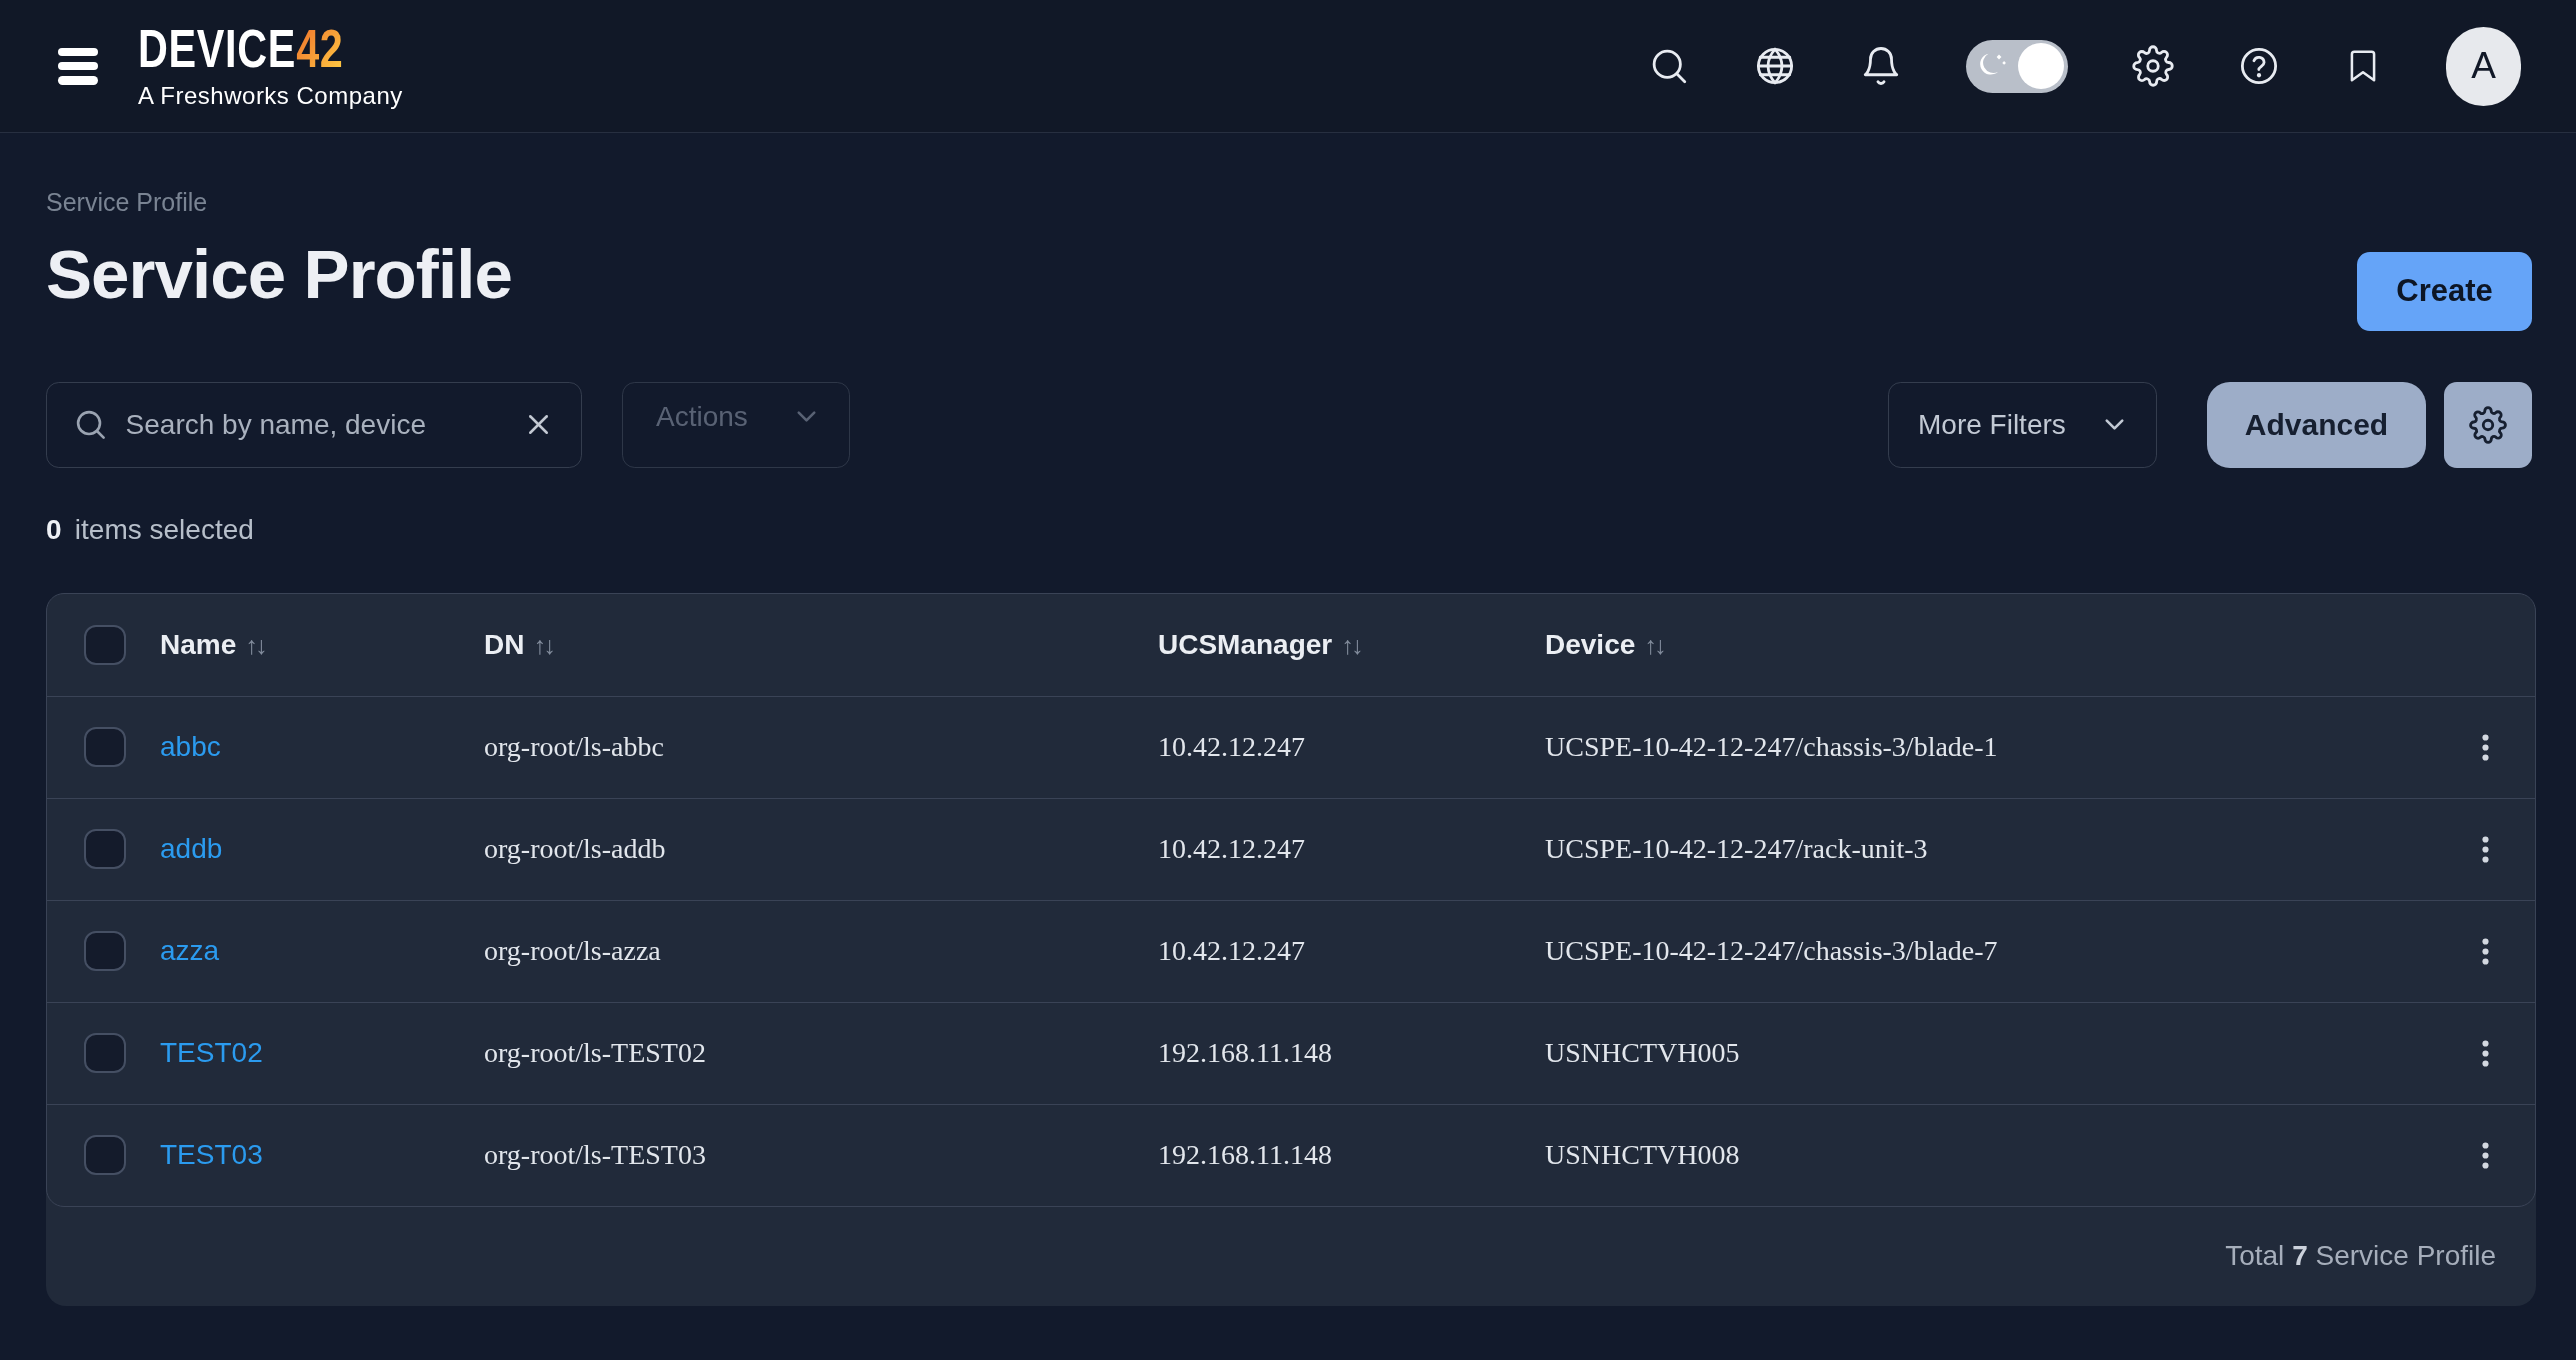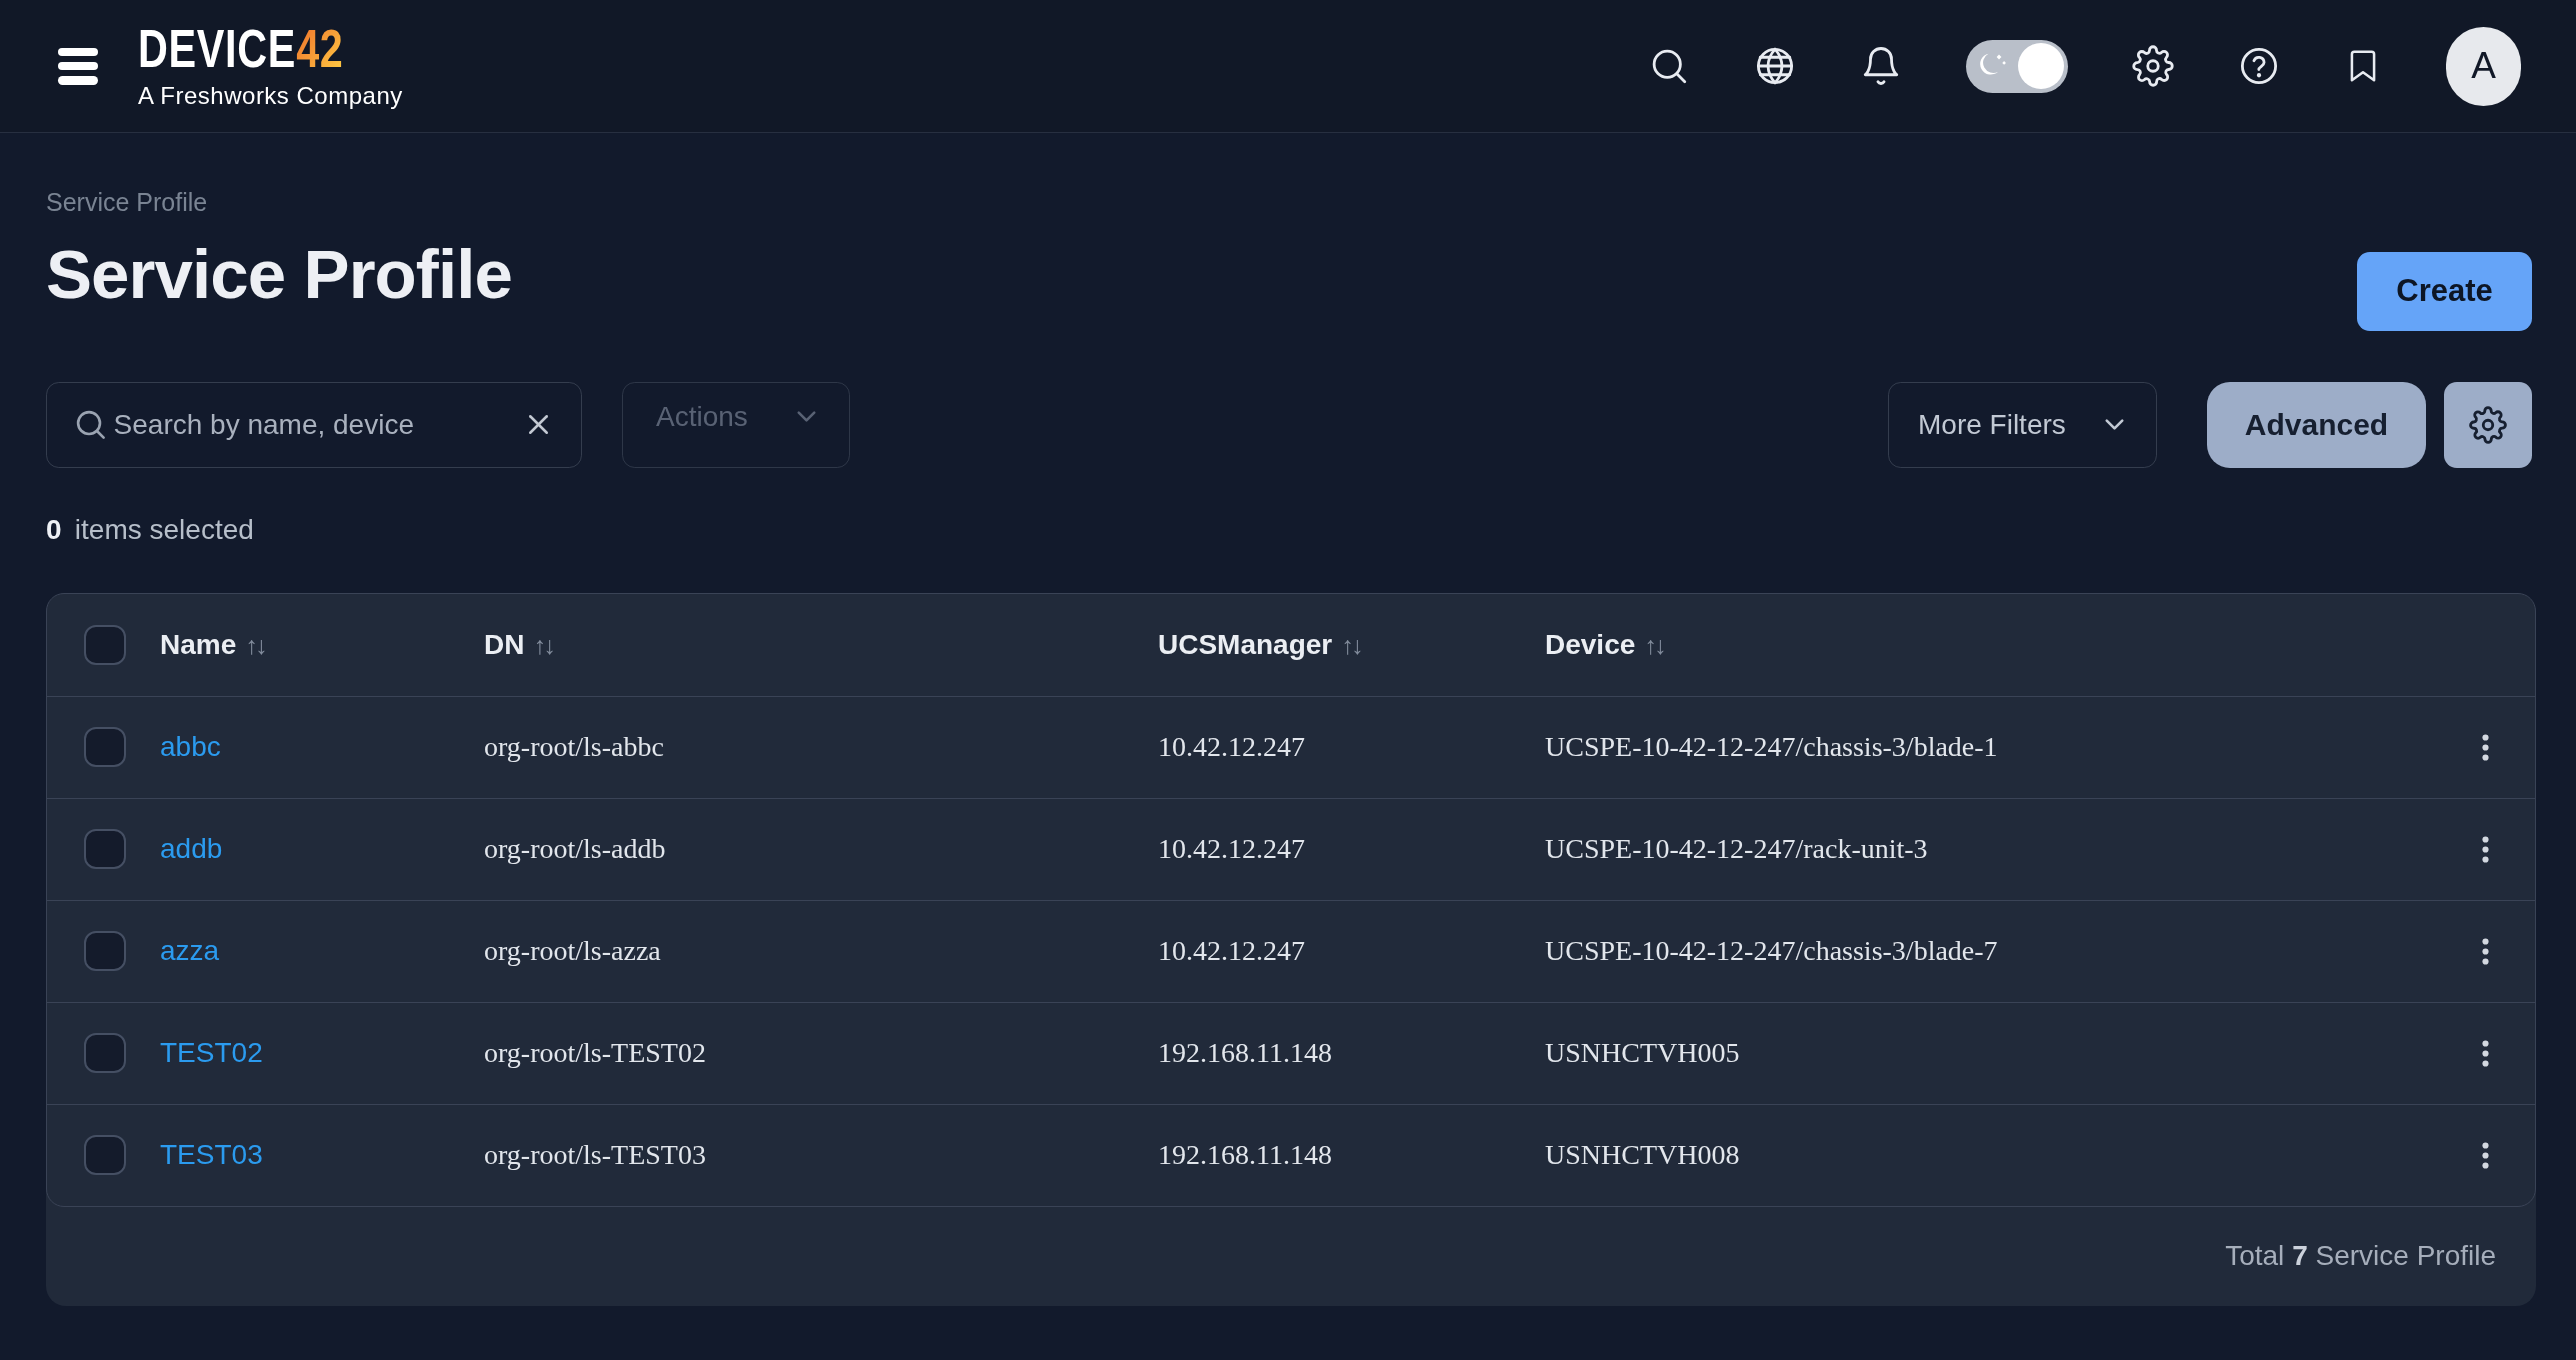--- a/index.html
+++ b/index.html
@@ -56,21 +56,21 @@
   .btn-create {
     margin-top:12.8px; width:175px; height:79px; border-radius:12.8px; border:none; cursor:pointer;
     background:#65A4F8; color:#0D1625; font-size:31px; font-weight:600;
     font-family:inherit;
   }
 
   
   .toolbar { margin-top:51px; display:flex; align-items:center; }
   .searchbox {
     width:536px; height:86px; border:1.8px solid #343D4E; border-radius:12.8px;
-    display:flex; align-items:center; padding:0 25.6px; gap:6px; background:transparent;
+    display:flex; align-items:center; padding:0 25.6px; gap:18px; background:transparent;
   }
   .searchbox svg { flex:none; }
   .searchbox input {
     flex:1; background:transparent; border:none; outline:none;
     font-family:inherit; font-size:28px; color:#DDE2EA; min-width:0;
   }
   .searchbox input::placeholder { color:#A9B1BE; opacity:1; }
   .clear-btn { background:none; border:none; cursor:pointer; color:#C3C9D3; display:flex; padding:0; }
   .dd-actions {
     margin-left:40px; width:228px; height:86px; border:1.8px solid #2E3748; border-radius:12.8px;

